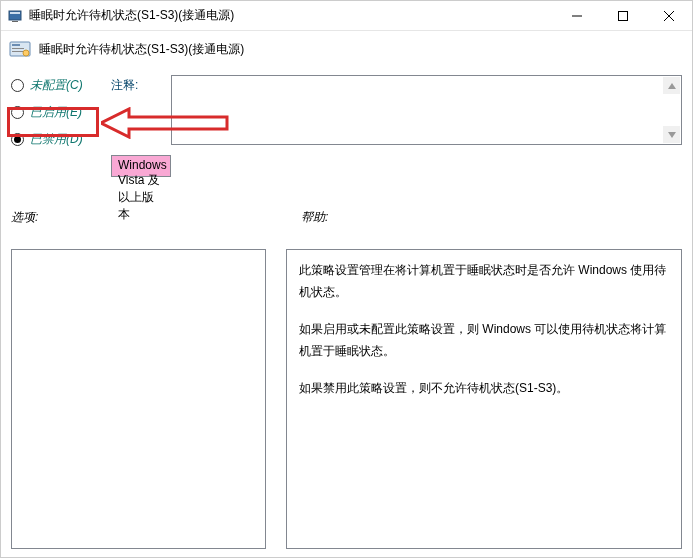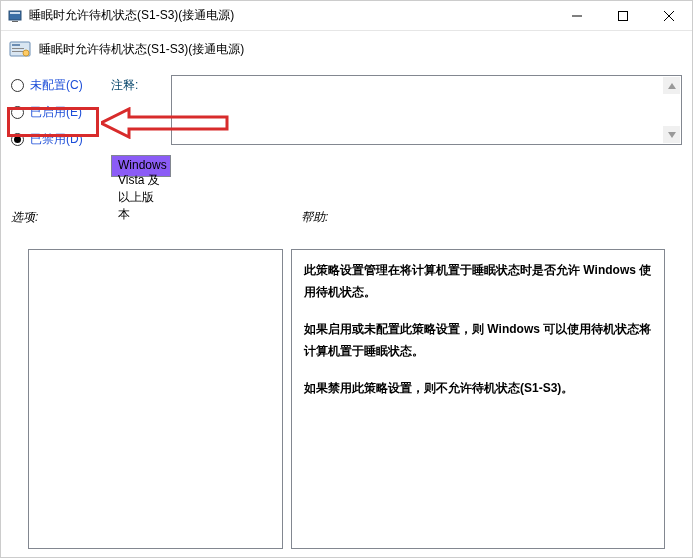--- a/index.html
+++ b/index.html
@@ -65,21 +65,21 @@
   position: relative;
 }
 .radio {
   width: 13px; height: 13px; border: 1px solid #333; border-radius: 50%;
   display: inline-flex; align-items: center; justify-content: center;
   background: #fff;
 }
 .radio.sel::after {
   content: ""; width: 7px; height: 7px; background: #000; border-radius: 50%;
 }
-.radio-label { color: #1d4ed8; }
+.radio-label { color: #0f766e; font-style: italic; }
 .highlight-box {
   position: absolute;
   border: 3px solid #d82b2b;
   pointer-events: none;
 }
 .arrow-svg {
   position: absolute;
   pointer-events: none;
 }
 .mid-col {
@@ -98,39 +98,39 @@
 }
 .textarea .scroll-top, .textarea .scroll-bot {
   position: absolute; right: 1px; width: 17px; height: 17px;
   background: #f0f0f0; display: flex; align-items: center; justify-content: center;
   color: #666;
 }
 .textarea .scroll-top { top: 1px; }
 .textarea .scroll-bot { bottom: 1px; }
 .platform-input {
   border: 1px solid #828790;
-  background: #8b5cf6;
+  background: #f9a8d4;
   height: 22px;
   padding: 2px 6px;
   color: #000;
 }
 .section-labels {
   display: flex;
   padding: 32px 10px 6px 10px;
   font-style: italic;
 }
 .section-labels .l1 { width: 290px; }
 .panes {
   display: flex;
-  padding: 0 27px;
-  gap: 8px;
+  padding: 0 10px;
+  gap: 20px;
   position: absolute;
   top: 248px;
   bottom: 8px;
-  left: 0; right: 0; font-weight: bold;
+  left: 0; right: 0;
 }
 .pane {
   border: 1px solid #828790;
   background: #fff;
 }
 .pane.left { width: 255px; }
 .pane.right { flex: 1; padding: 10px 12px; color: #000; line-height: 1.8; overflow: hidden; }
 .pane.right p { margin-bottom: 16px; }
 </style>
 </head>

